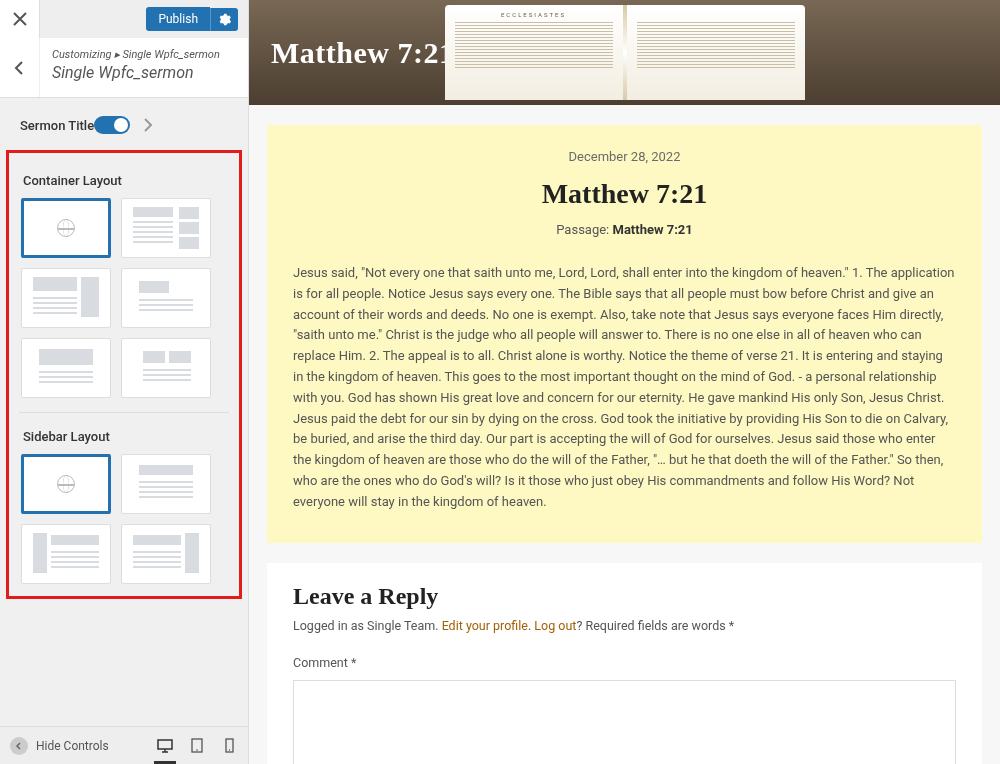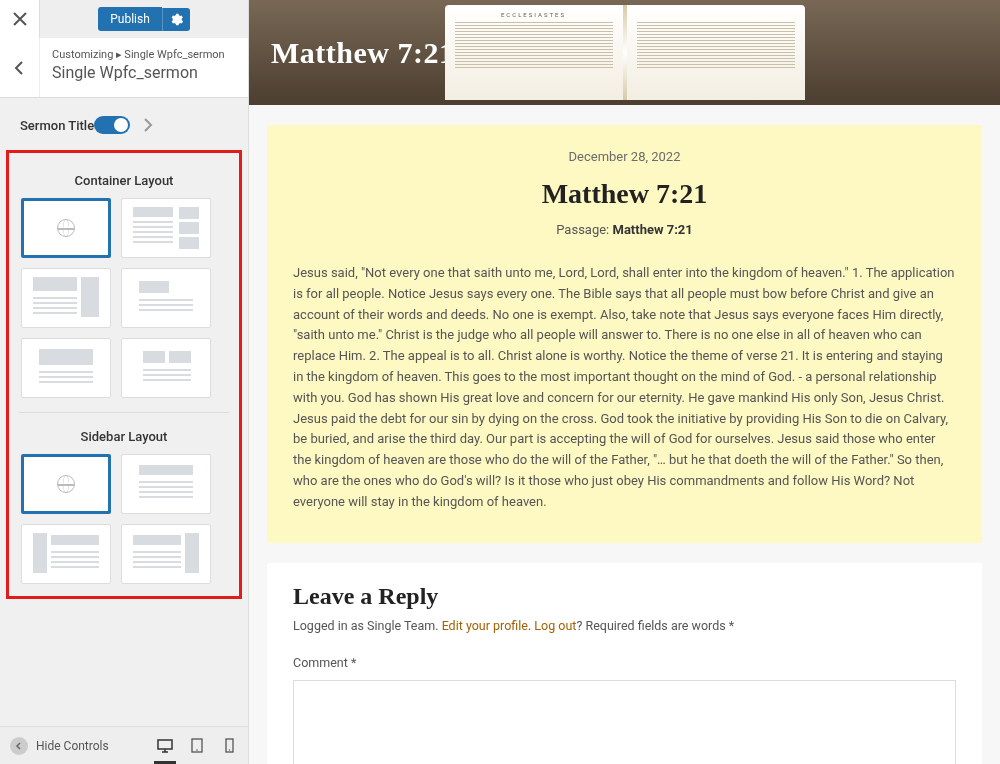--- a/index.html
+++ b/index.html
@@ -4,43 +4,43 @@
 <style>
 * { box-sizing: border-box; margin: 0; padding: 0; }
 body { font-family: -apple-system, BlinkMacSystemFont, "Segoe UI", Roboto, sans-serif; font-size: 13px; color: #333; background: #fff; }
 .app { display: flex; width: 1000px; height: 764px; overflow: hidden; }
 
 
 .sidebar { width: 249px; background: #f0f0f0; display: flex; flex-direction: column; border-right: 1px solid #ddd; position: relative; }
 .sb-top { display: flex; height: 38px; background: #eee; }
 .close-btn { width: 40px; height: 38px; display: flex; align-items: center; justify-content: center; background: #fff; border-right: 1px solid #ddd; cursor: pointer; }
 .close-btn svg { width: 14px; height: 14px; stroke: #555; stroke-width: 2; }
-.publish-row { flex: 1; display: flex; align-items: center; justify-content: center; padding: 16px 10px; gap: 0; }
+.publish-row { flex: 1; display: flex; align-items: center; justify-content: flex-end; padding: 16px 10px; gap: 0; }
 .publish-btn { background: #2271b1; color: #fff; padding: 5px 12px; border-radius: 3px 0 0 3px; cursor: pointer; font-size: 12px; }
 .gear-btn { background: #2271b1; color: #fff; padding: 5px 7px; border-radius: 0 3px 3px 0; cursor: pointer; border-left: 1px solid rgba(255,255,255,0.25); display:flex; align-items:center; }
 .gear-btn svg { width: 13px; height: 13px; fill: #fff; }
 
 .sb-breadcrumb { display: flex; height: 60px; background: #fff; border-bottom: 1px solid #ddd; }
 .back-btn { width: 40px; display: flex; align-items: center; justify-content: center; background: #fff; border-right: 1px solid #eee; cursor: pointer; }
 .back-btn svg { width: 16px; height: 16px; stroke: #555; stroke-width: 2; fill:none; }
-.crumb-text { flex: 1; padding: 10px 12px; }
+.crumb-text { flex: 1; padding: 10px 12px; font-style: italic; }
 .crumb-small { font-size: 11px; color: #555; }
 .crumb-big { font-size: 16px; color: #555; margin-top: 2px; }
 
 .sb-body { flex: 1; overflow-y: auto; padding: 0 0 10px 0; }
 
 .option-row { display: flex; align-items: center; padding: 18px 14px 8px 20px; }
 .option-label { font-size: 13px; color: #333; font-weight: 500;}
 .row-right { display: flex; align-items: center; gap: 10px; }
 .toggle { width: 36px; height: 18px; background: #2271b1; border-radius: 9px; position: relative; cursor: pointer; }
 .toggle::after { content:""; position:absolute; width:14px; height:14px; background:#fff; border-radius:50%; top:2px; right:2px; }
 .arrow-icon { width: 16px; height: 16px; stroke: #999; stroke-width: 2; fill:none; cursor: pointer; }
 
 .highlight-box { border: 3px solid #e21b1b; margin: 8px 6px; padding: 8px 6px 12px 6px; background: #f0f0f0; }
-.section-title { font-size: 13px; font-weight: 500; color: #333; padding: 12px 8px 10px 8px; text-align: center; }
+.section-title { font-size: 13px; font-weight: 500; color: #333; padding: 12px 8px 10px 8px; }
 .layout-grid { display: flex; flex-wrap: wrap; gap: 10px; padding: 0 6px; }
 .layout-opt { width: 90px; height: 60px; background: #fff; border: 1px solid #ddd; border-radius: 2px; cursor: pointer; display:flex; align-items:center; justify-content:center; overflow:hidden; }
 .layout-opt.selected { border: 3px solid #2271b1; }
 
 
 .thumb { width: 70px; height: 46px; position: relative; }
 .thumb .box { position:absolute; background:#d8dce0; }
 .thumb .lines { position:absolute; display:flex; flex-direction:column; gap:3px; }
 .thumb .lines span { height:2px; background:#d8dce0; display:block; }
 .globe { width:18px; height:18px; border:1.5px solid #bbb; border-radius:50%; position:relative; }

